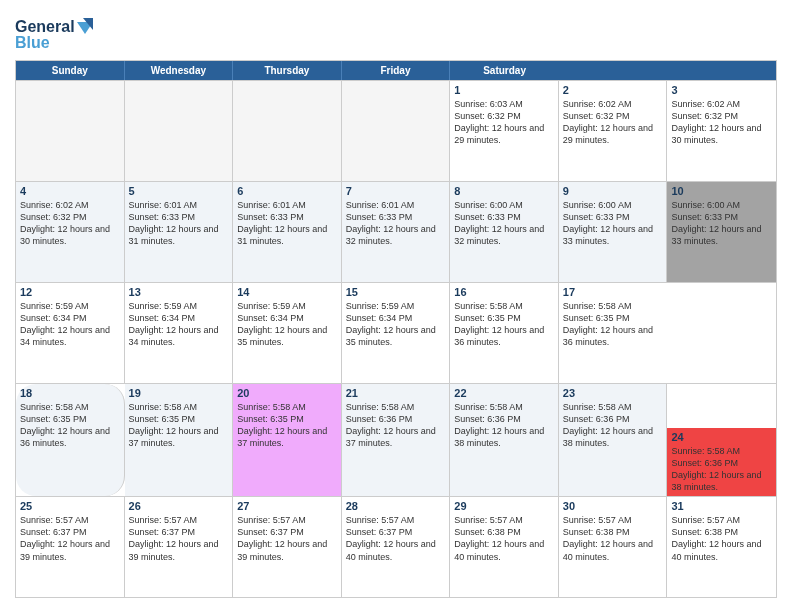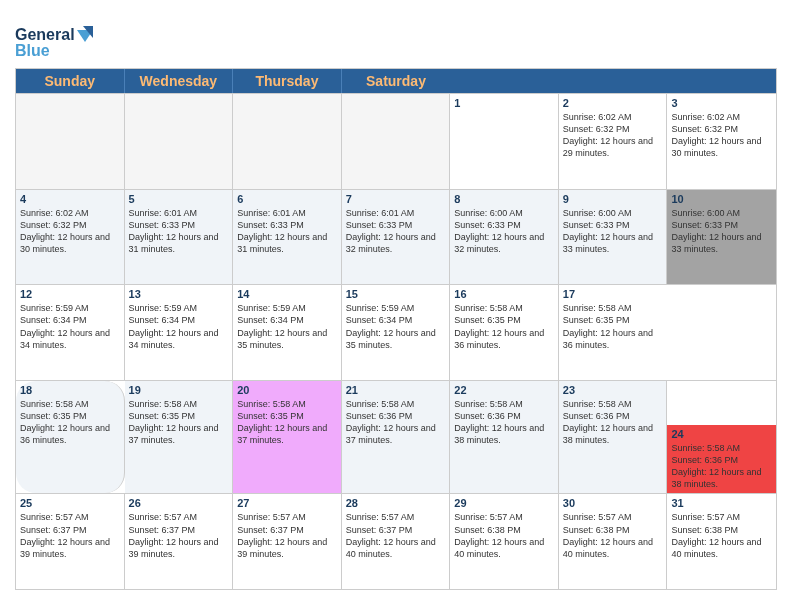--- a/index.html
+++ b/index.html
@@ -6,21 +6,21 @@
     body {
       font-family: Arial, sans-serif;
       background: #fff;
       width: 792px;
       height: 612px;
       overflow: hidden;
     }
     .page {
       width: 792px;
       height: 612px;
-      padding: 22px 15px;
+      padding: 14px 15px;
       display: flex;
       flex-direction: column;
       justify-content: center;
     }
     .header {
       display: flex;
       justify-content: space-between;
       align-items: flex-start;
       margin-bottom: 8px;
     }
@@ -46,22 +46,22 @@
       display: flex;
       flex-direction: column;
       border: 1px solid #ccc;
     }
     .cal-header {
       display: grid;
       grid-template-columns: repeat(7, 1fr);
       background: #2a6098;
     }
     .cal-header-cell {
-      color: #fdba74;
-      font-size: 14px;
+      color: #ffffff;
+      font-size: 10px;
       font-weight: bold;
       text-align: center;
       padding: 4px 2px;
       border-right: 1px solid #4a80b8;
     }
     .cal-header-cell:last-child {
       border-right: none;
     }
     .cal-body {
       flex: 1;
@@ -120,30 +120,35 @@
       <div class="month-title"></div>
       <div class="location"></div>
     </div>
   </div>
 
   <div class="calendar">
     <div class="cal-header">
     <div class="cal-header-cell">Sunday</div>
         <div class="cal-header-cell">Wednesday</div>
         <div class="cal-header-cell">Thursday</div>
+        <div class="cal-header-cell">Friday</div>
         <div class="cal-header-cell">Saturday</div>
       </div>
     <div class="cal-body">
     <div class="cal-row">
           <div class="cal-cell empty"></div>
           <div class="cal-cell empty"></div>
           <div class="cal-cell empty"></div>
           <div class="cal-cell empty"></div>
           <div class="cal-cell">
             <div class="day-num">1</div>
+            <div class="cell-info">Sunrise: 6:03 AM
+Sunset: 6:32 PM
+Daylight: 12 hours
+and 29 minutes.</div>
           </div>
           <div class="cal-cell">
             <div class="day-num">2</div>
             <div class="cell-info">Sunrise: 6:02 AM
 Sunset: 6:32 PM
 Daylight: 12 hours
 and 29 minutes.</div>
           </div>
           <div class="cal-cell">
             <div class="day-num">3</div>

